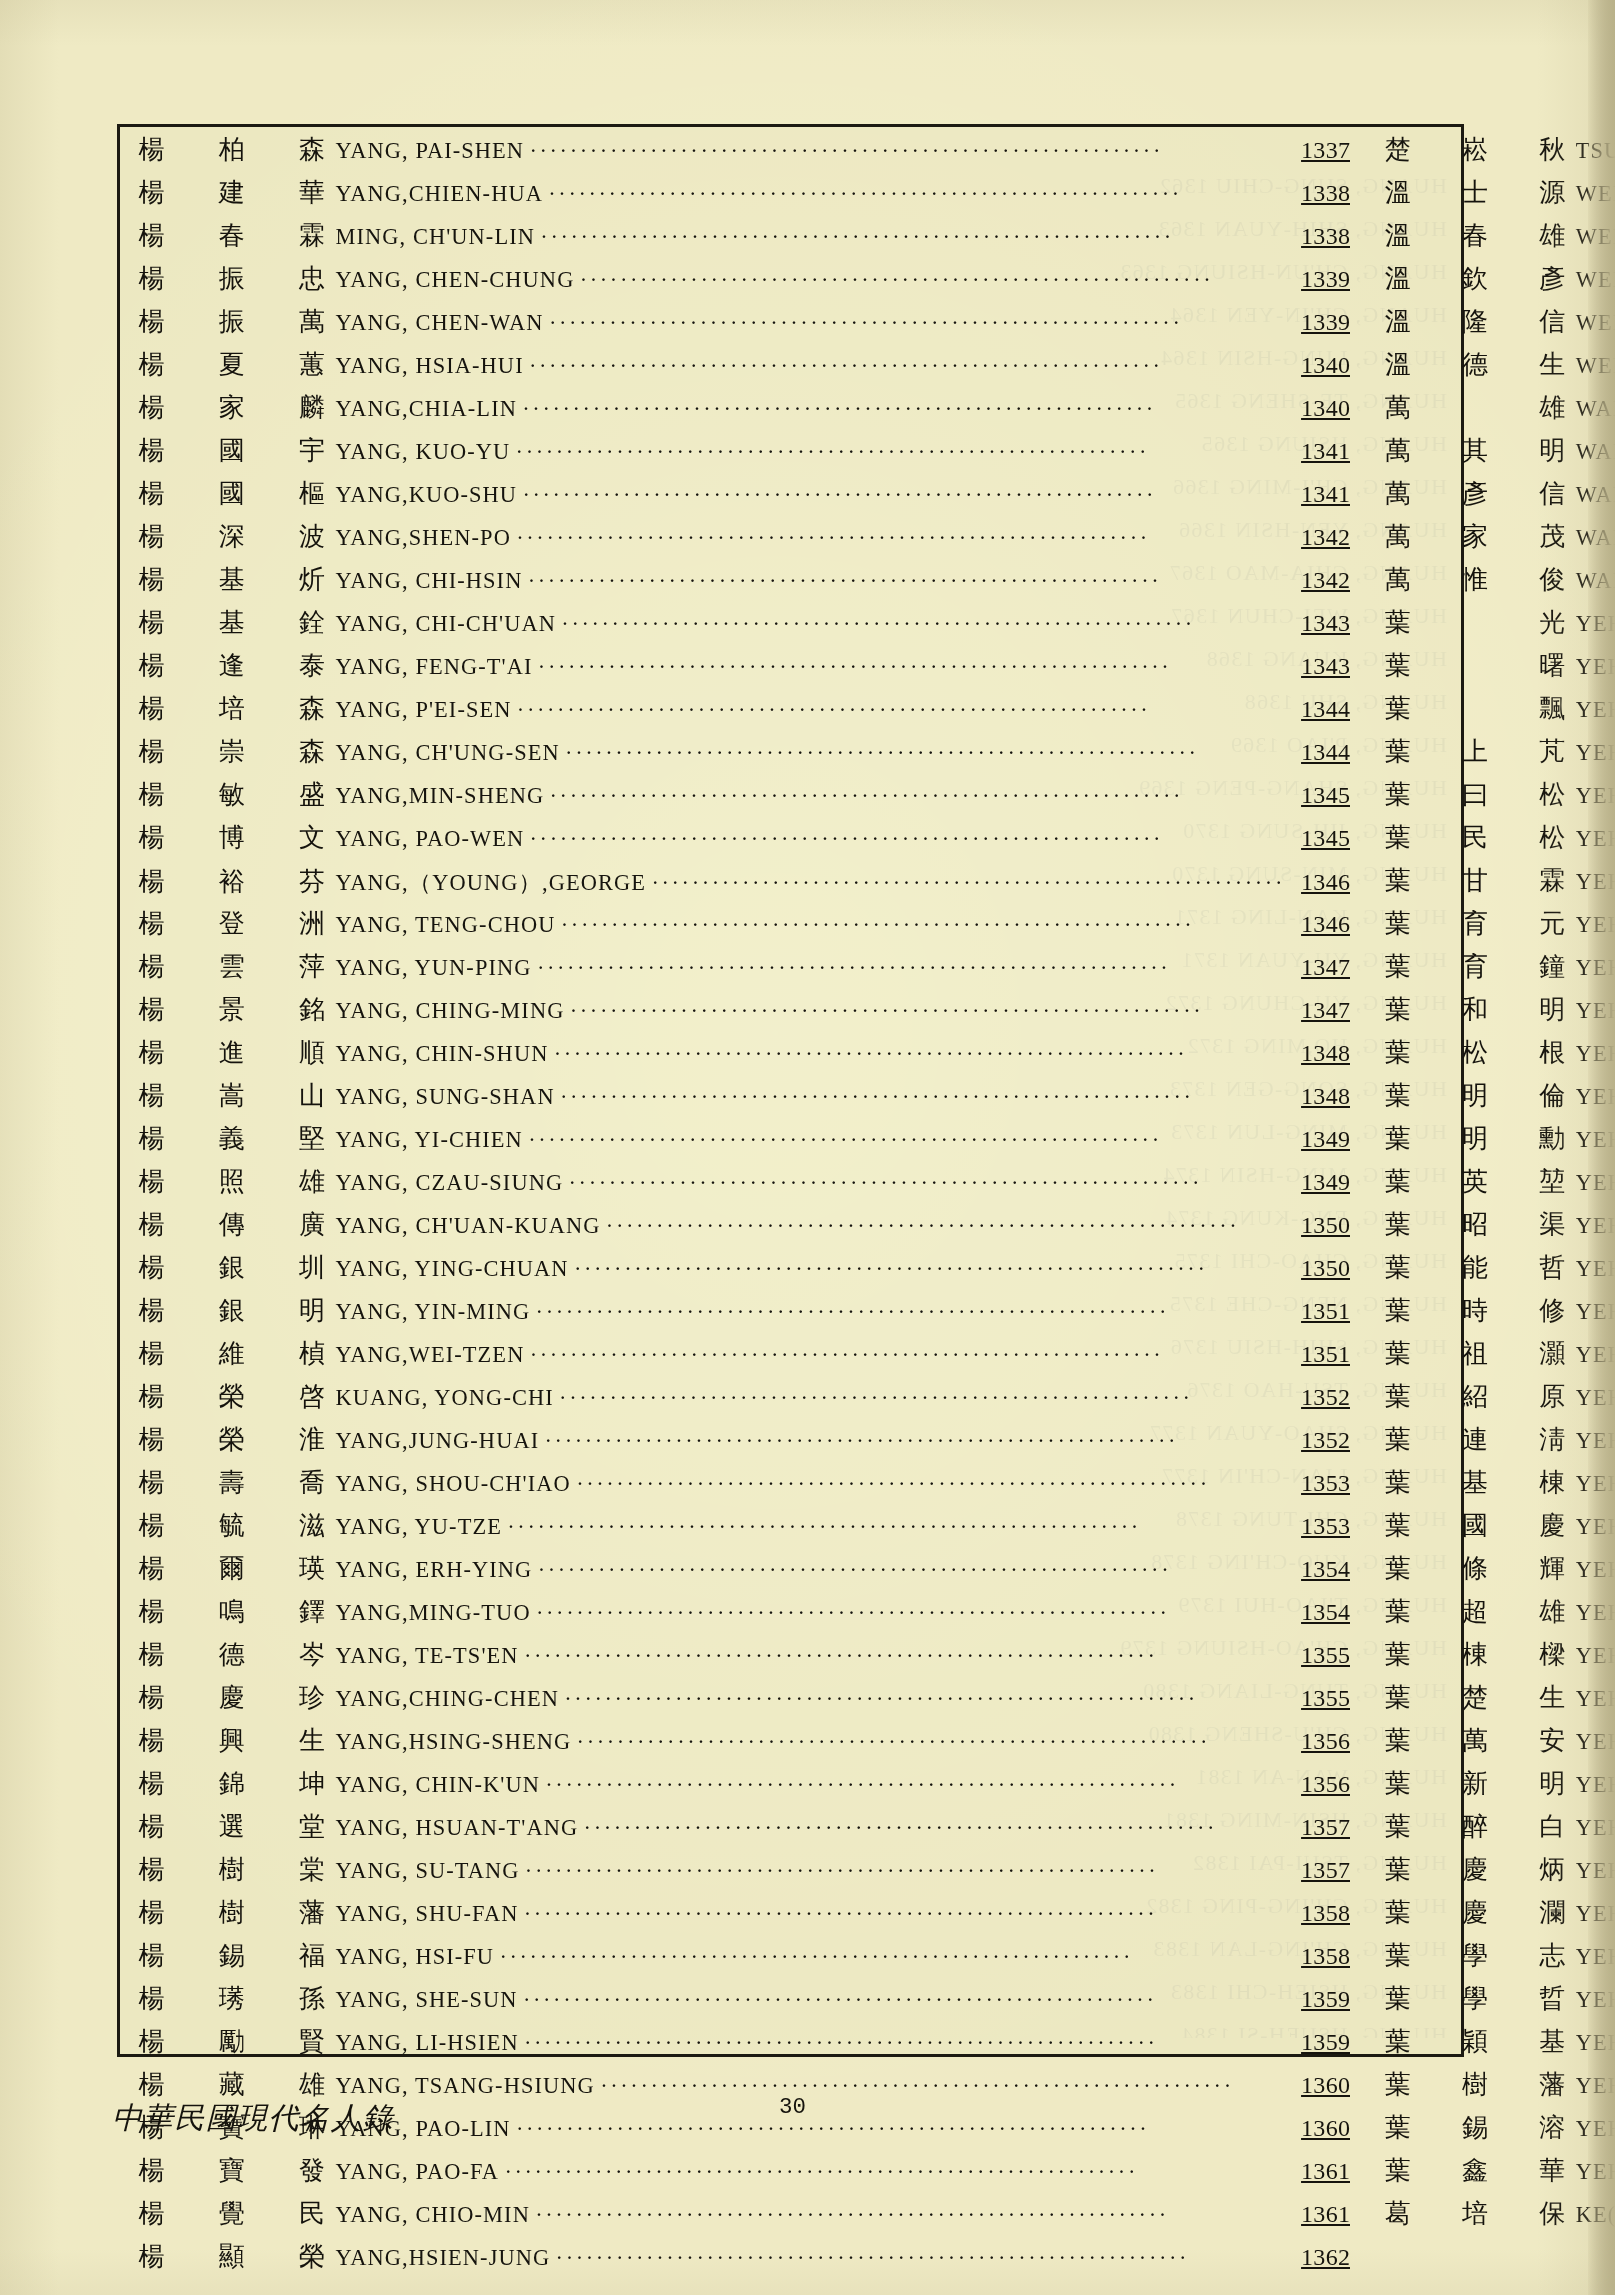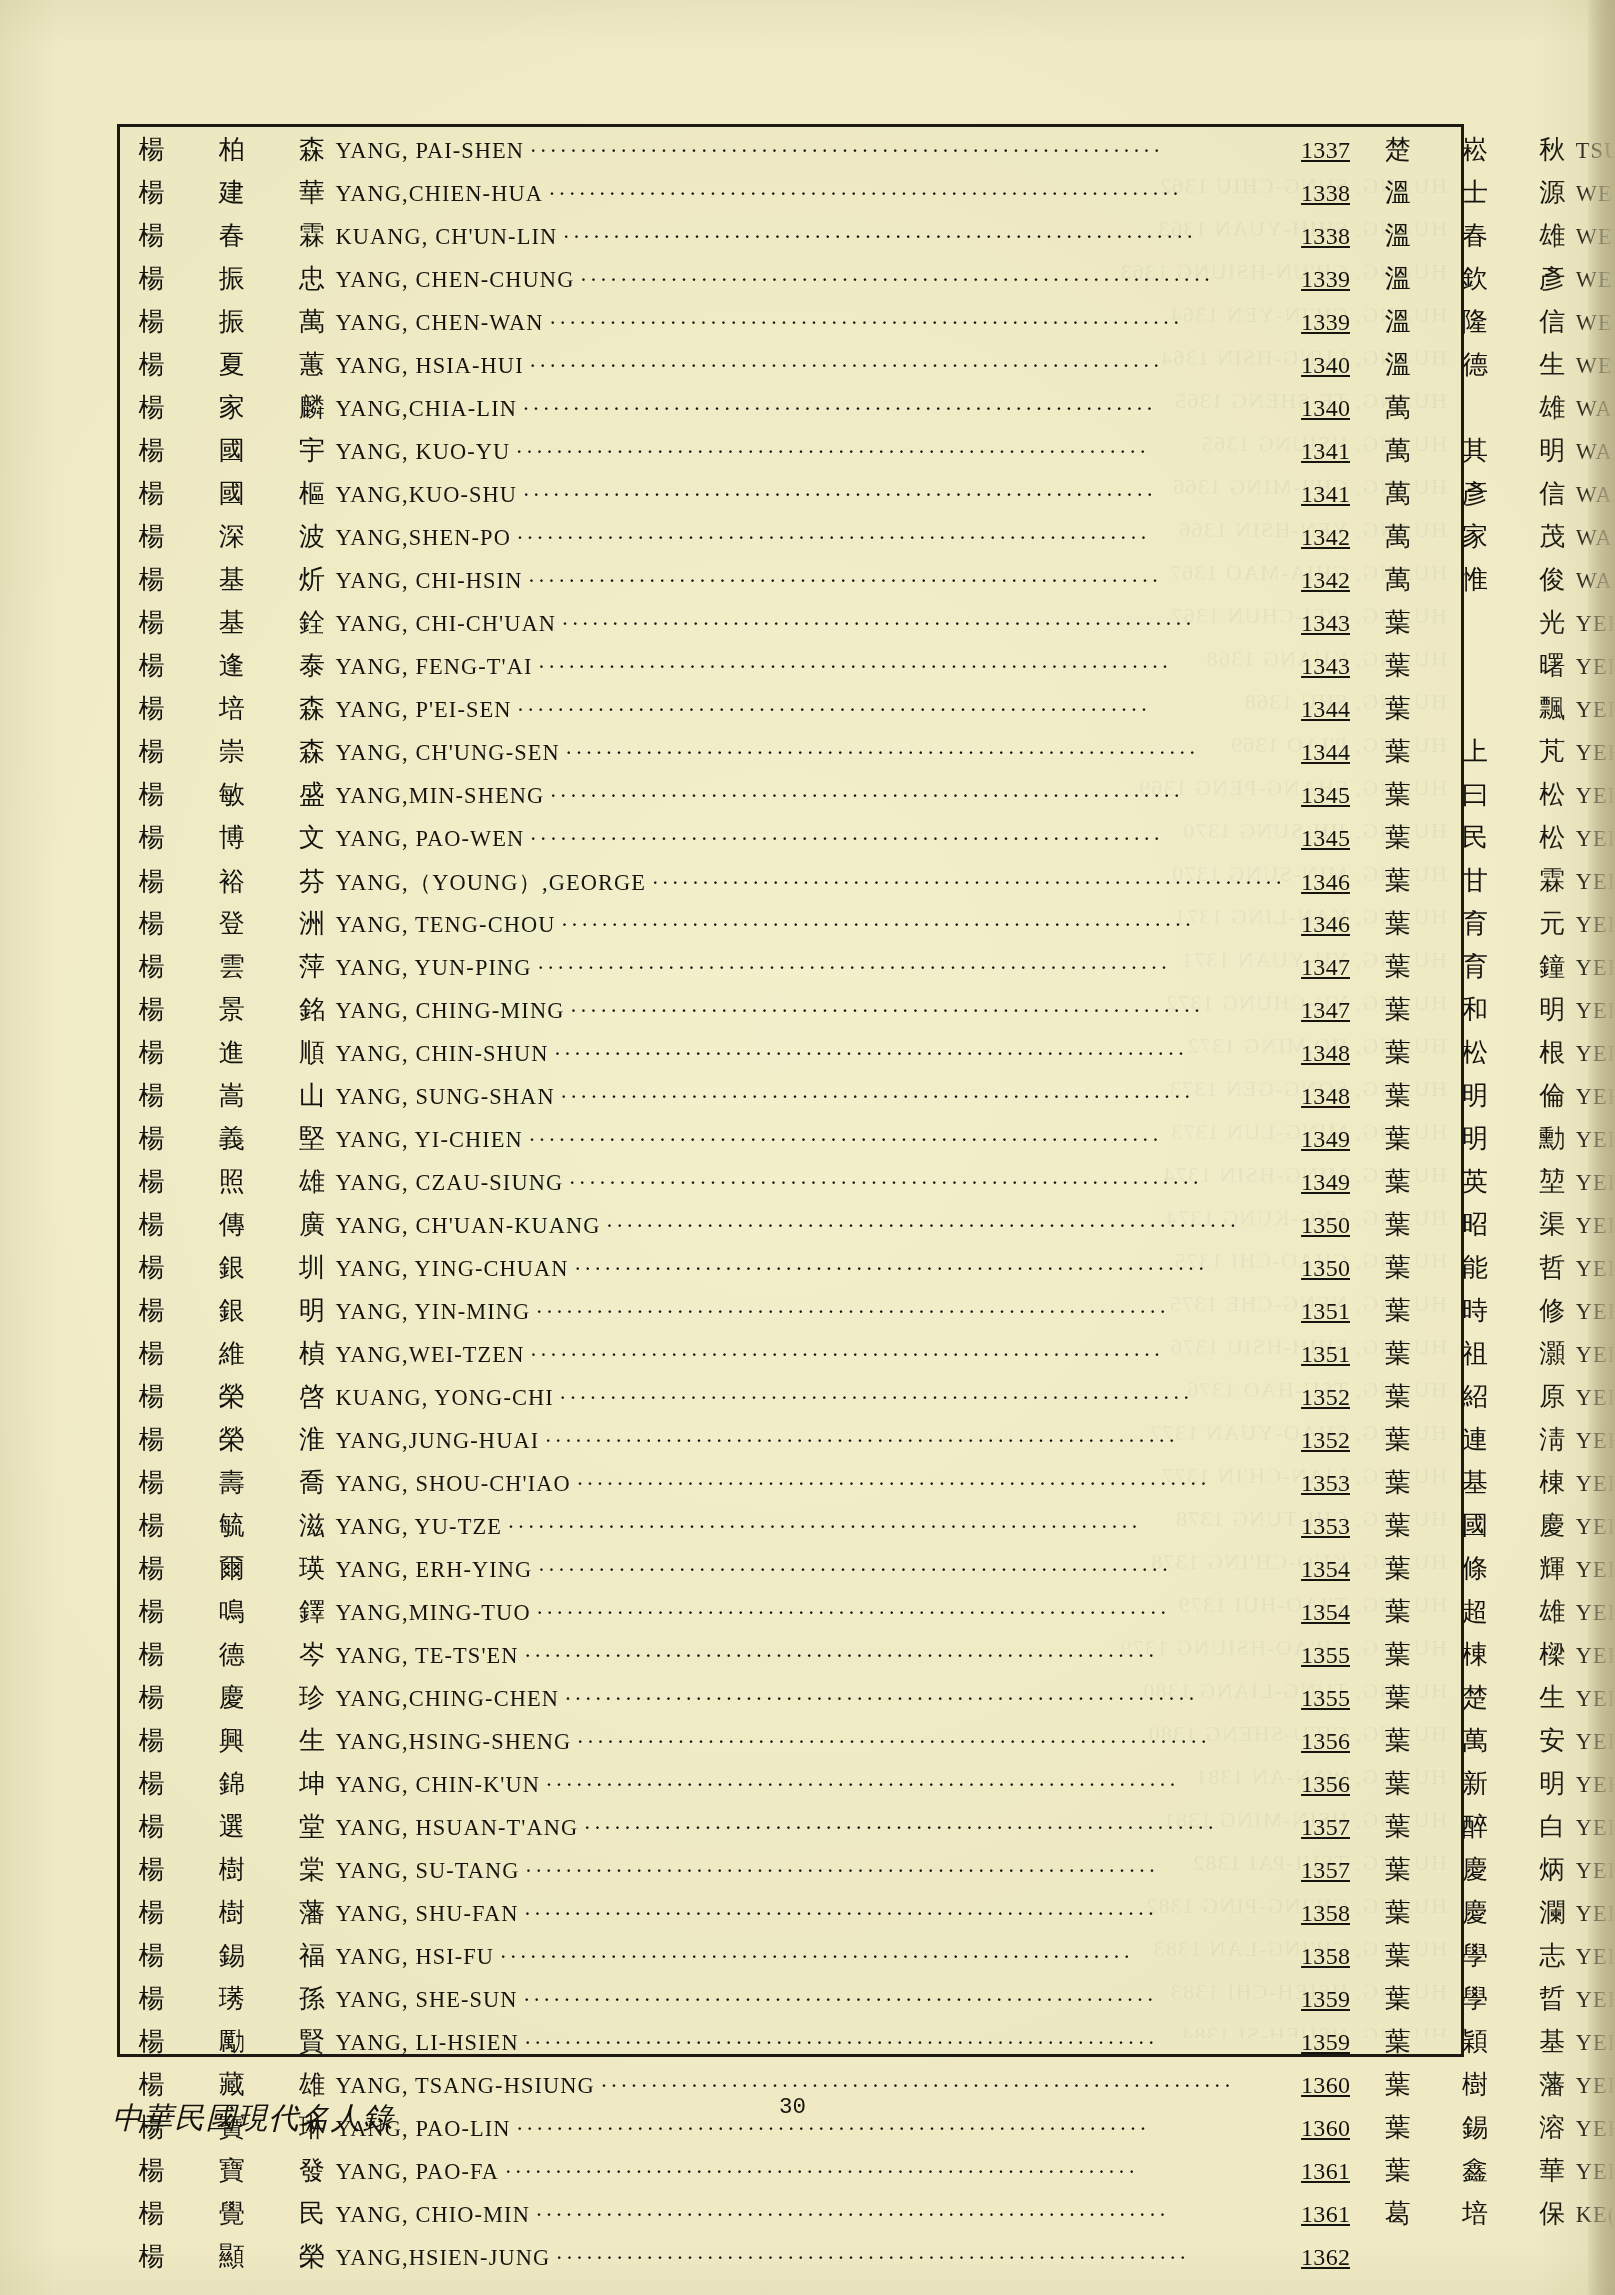--- a/index.html
+++ b/index.html
@@ -240,21 +240,21 @@
               <span class="pg">1338</span>
             </div>
           </div>
           <div class="entry">
             <div class="cjk">
               <span>楊</span>
               <span>春</span>
               <span>霖</span>
             </div>
             <div class="rom-wrap">
-              <span class="rom">KUANG, CH'UN-LIN</span>
+              <span class="rom">MING, CH'UN-LIN</span>
               <span class="leader">·······························································</span>
               <span class="pg">1338</span>
             </div>
           </div>
           <div class="entry">
             <div class="cjk">
               <span>楊</span>
               <span>振</span>
               <span>忠</span>
             </div>

